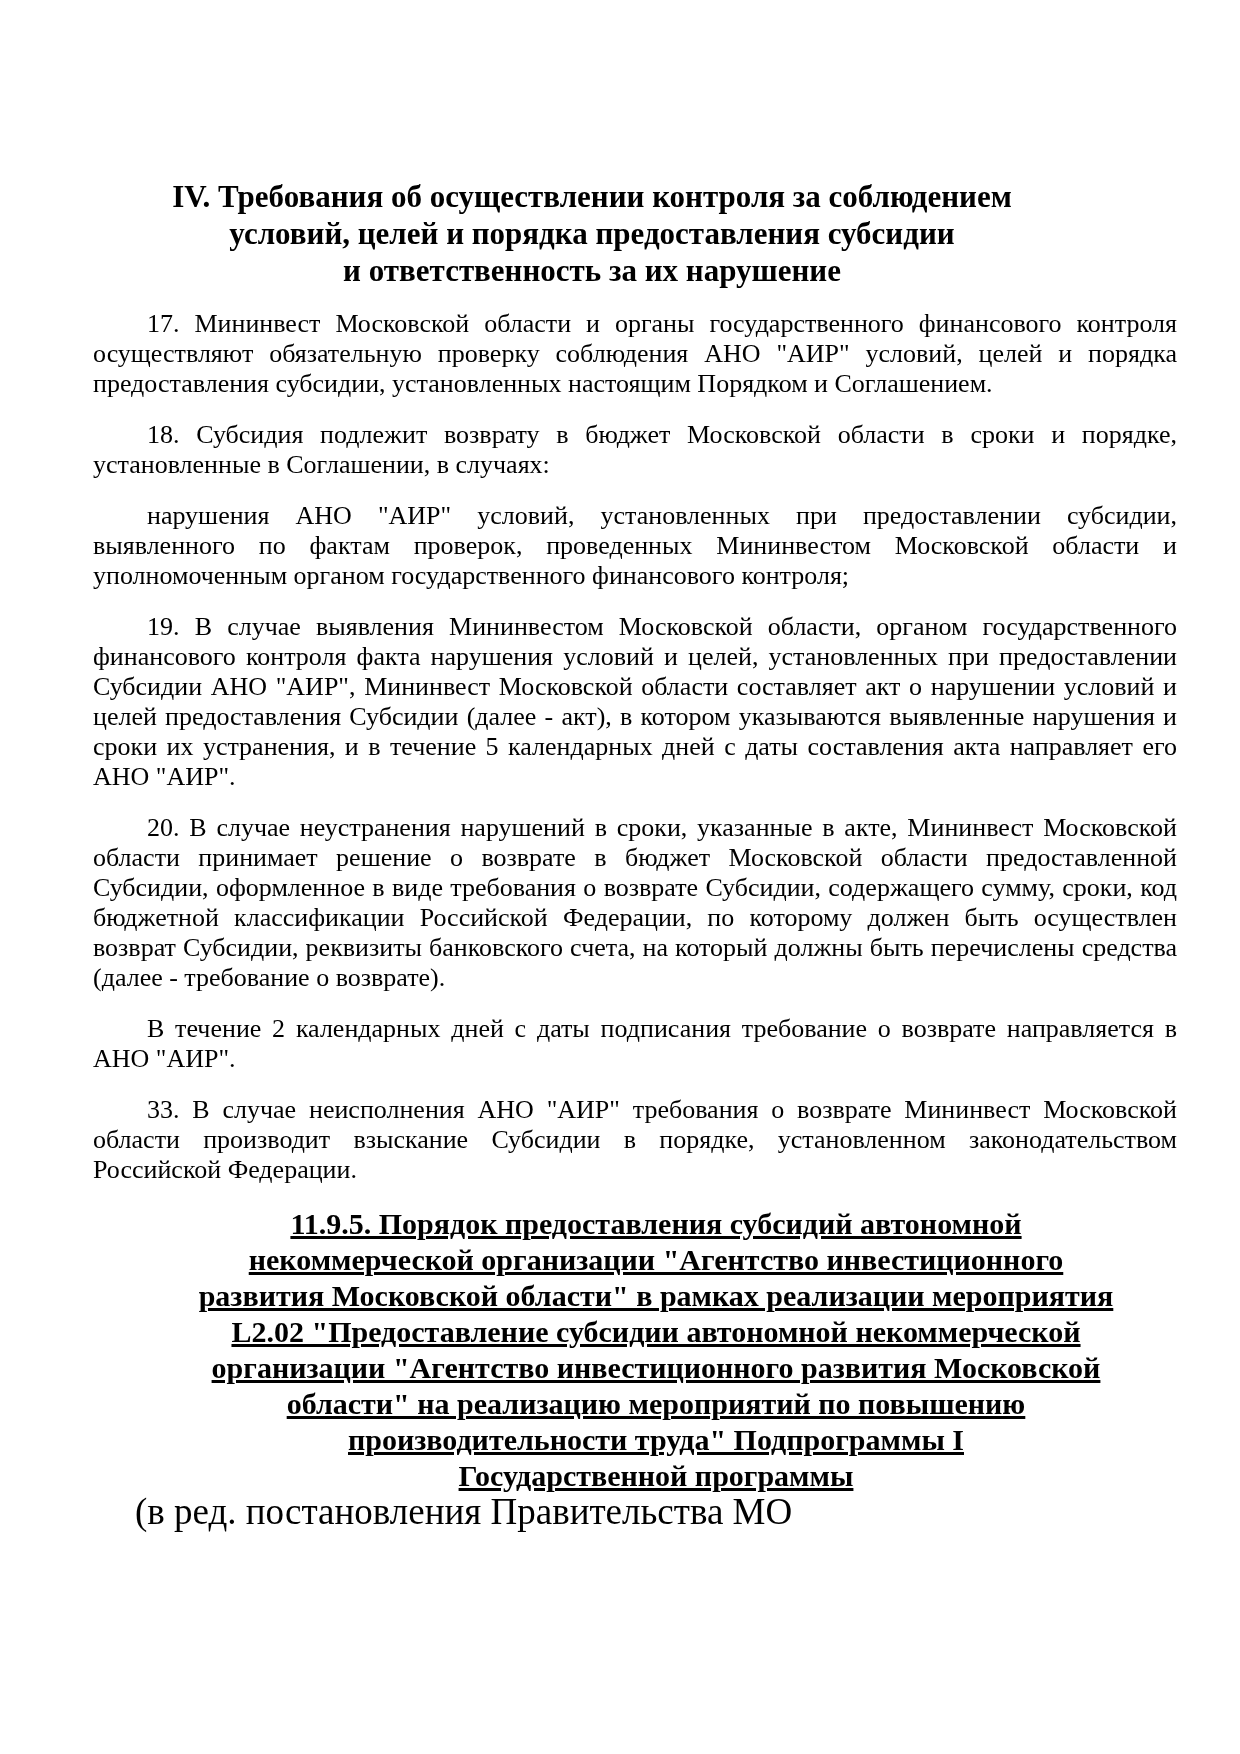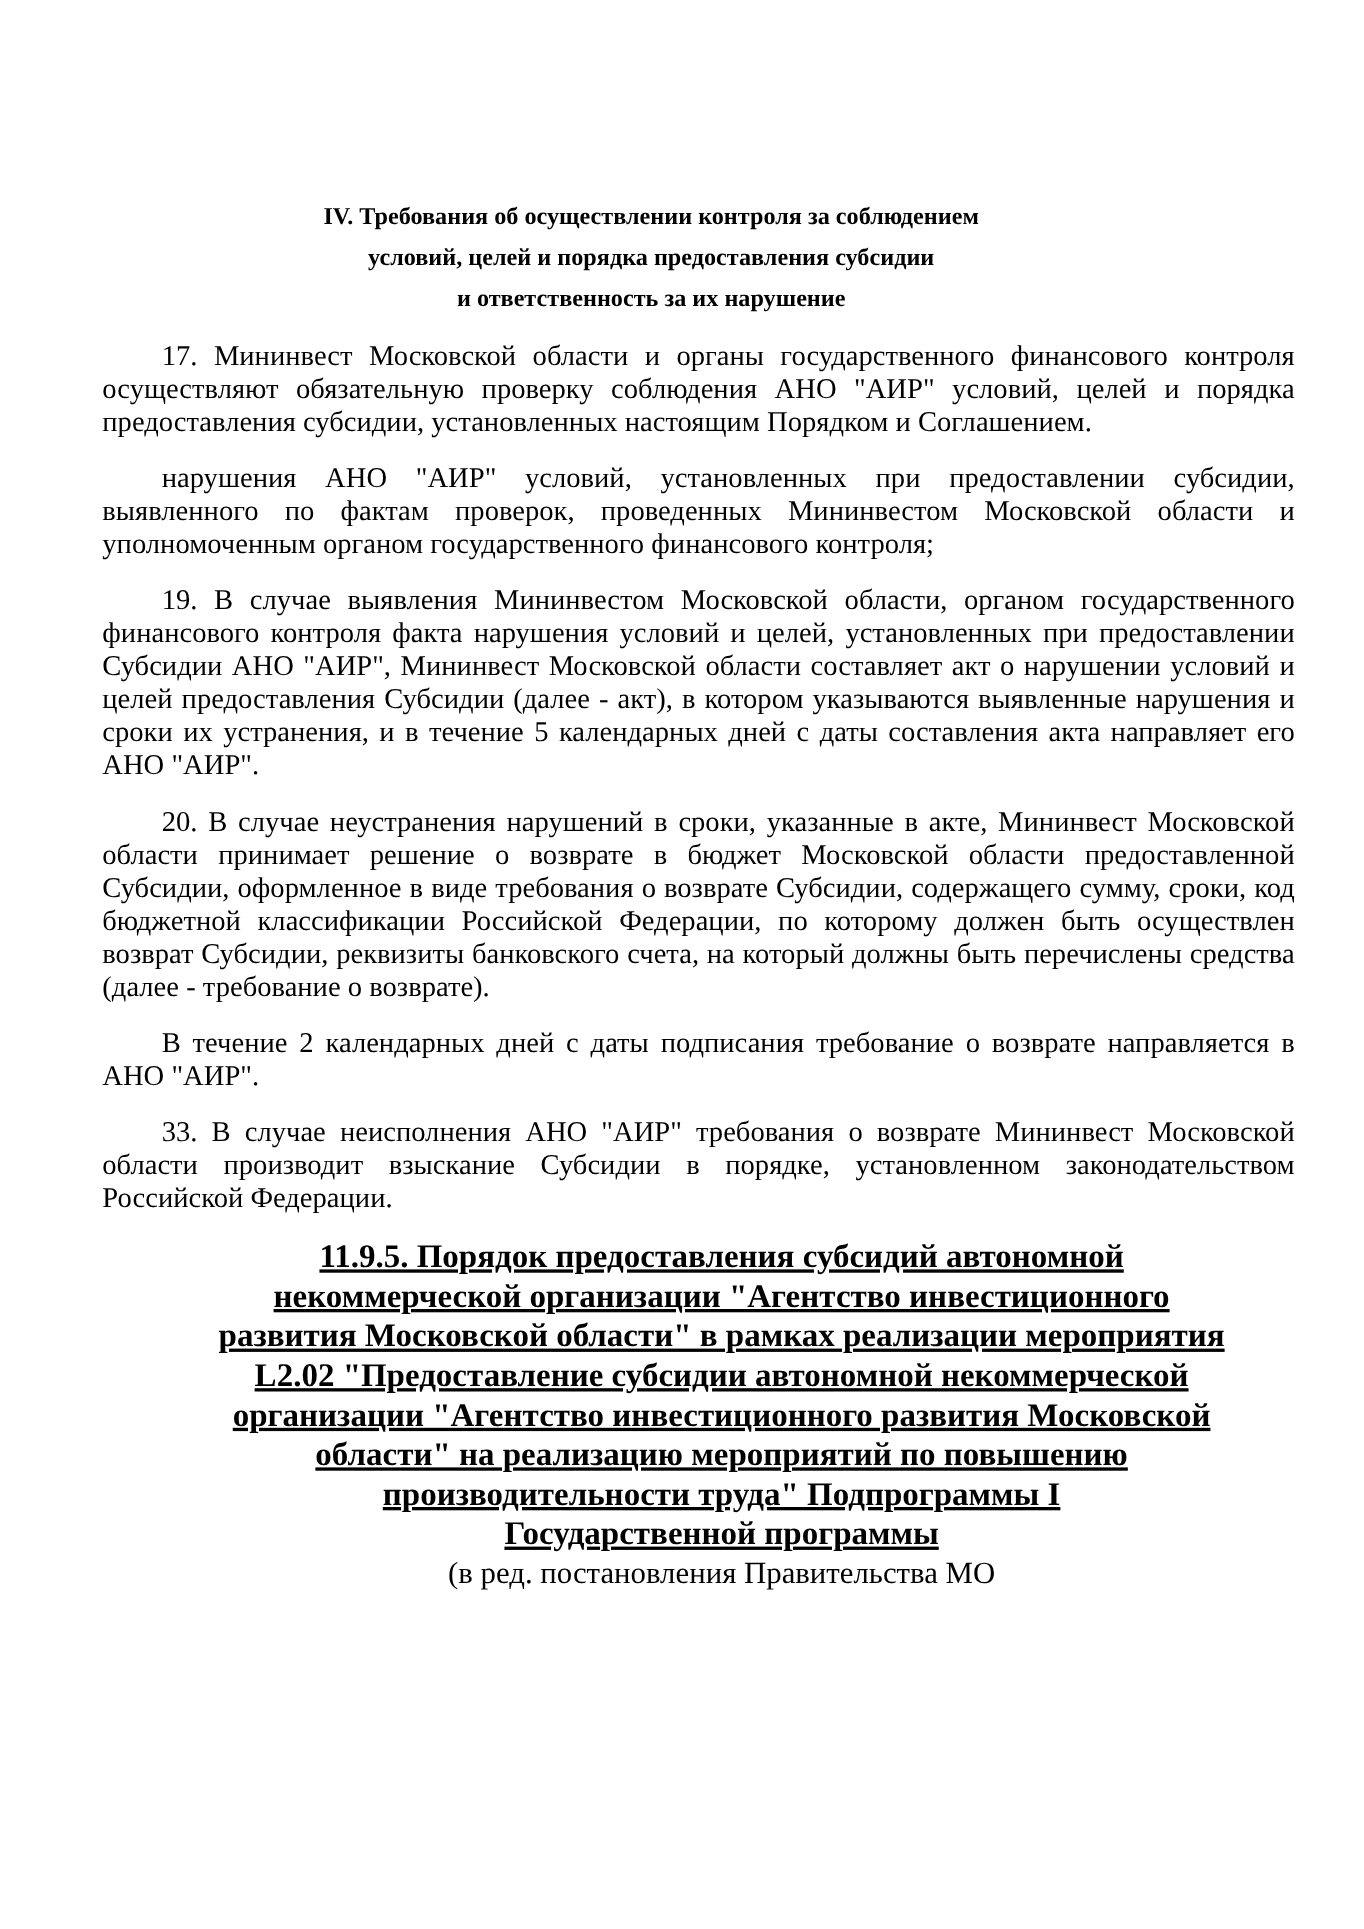--- a/index.html
+++ b/index.html
@@ -13,21 +13,21 @@
     color: #000000;
   }
   .page {
     box-sizing: border-box;
     width: 1240px;
     min-height: 1754px;
     background: #ffffff;
     padding: 178px 63px 60px 93px;
   }
   .section-heading {
-    font-size: 22px;
+    font-size: 31px;
     font-weight: bold;
     line-height: 37px;
     text-align: center;
     white-space: pre-line;
     margin: 0 86px 20px 0;
     padding: 0;
   }
   .body-para {
     font-size: 26px;
     line-height: 30px;
@@ -40,38 +40,38 @@
     font-size: 30px;
     font-weight: bold;
     line-height: 36px;
     text-align: center;
     white-space: pre-line;
     margin: 10px 0 0 42px;
     padding: 0;
     text-decoration: underline;
   }
   .amendment-note {
-    font-size: 28px;
+    font-size: 37px;
     font-weight: normal;
     line-height: 36px;
-    text-align: center;
     margin: 0 0 0 42px;
     padding: 0;
   }
 </style>
 </head>
 <body>
 
 <div class="page">
 
   <h1 class="section-heading">IV. Требования об осуществлении контроля за соблюдением
 условий, целей и порядка предоставления субсидии
 и ответственность за их нарушение</h1>
 
   <p class="body-para">17. Мининвест Московской области и органы государственного финансового контроля осуществляют обязательную проверку соблюдения АНО "АИР" условий, целей и порядка предоставления субсидии, установленных настоящим Порядком и Соглашением.</p>
+  <p class="body-para">18. Субсидия подлежит возврату в бюджет Московской области в сроки и порядке, установленные в Соглашении, в случаях:</p>
   <p class="body-para">нарушения АНО "АИР" условий, установленных при предоставлении субсидии, выявленного по фактам проверок, проведенных Мининвестом Московской области и уполномоченным органом государственного финансового контроля;</p>
   <p class="body-para">19. В случае выявления Мининвестом Московской области, органом государственного финансового контроля факта нарушения условий и целей, установленных при предоставлении Субсидии АНО "АИР", Мининвест Московской области составляет акт о нарушении условий и целей предоставления Субсидии (далее - акт), в котором указываются выявленные нарушения и сроки их устранения, и в течение 5 календарных дней с даты составления акта направляет его АНО "АИР".</p>
   <p class="body-para">20. В случае неустранения нарушений в сроки, указанные в акте, Мининвест Московской области принимает решение о возврате в бюджет Московской области предоставленной Субсидии, оформленное в виде требования о возврате Субсидии, содержащего сумму, сроки, код бюджетной классификации Российской Федерации, по которому должен быть осуществлен возврат Субсидии, реквизиты банковского счета, на который должны быть перечислены средства (далее - требование о возврате).</p>
   <p class="body-para">В течение 2 календарных дней с даты подписания требование о возврате направляется в АНО "АИР".</p>
   <p class="body-para">33. В случае неисполнения АНО "АИР" требования о возврате Мининвест Московской области производит взыскание Субсидии в порядке, установленном законодательством Российской Федерации.</p>
 
   <h2 class="subsection-heading">11.9.5. Порядок предоставления субсидий автономной
 некоммерческой организации "Агентство инвестиционного
 развития Московской области" в рамках реализации мероприятия
 L2.02 "Предоставление субсидии автономной некоммерческой

